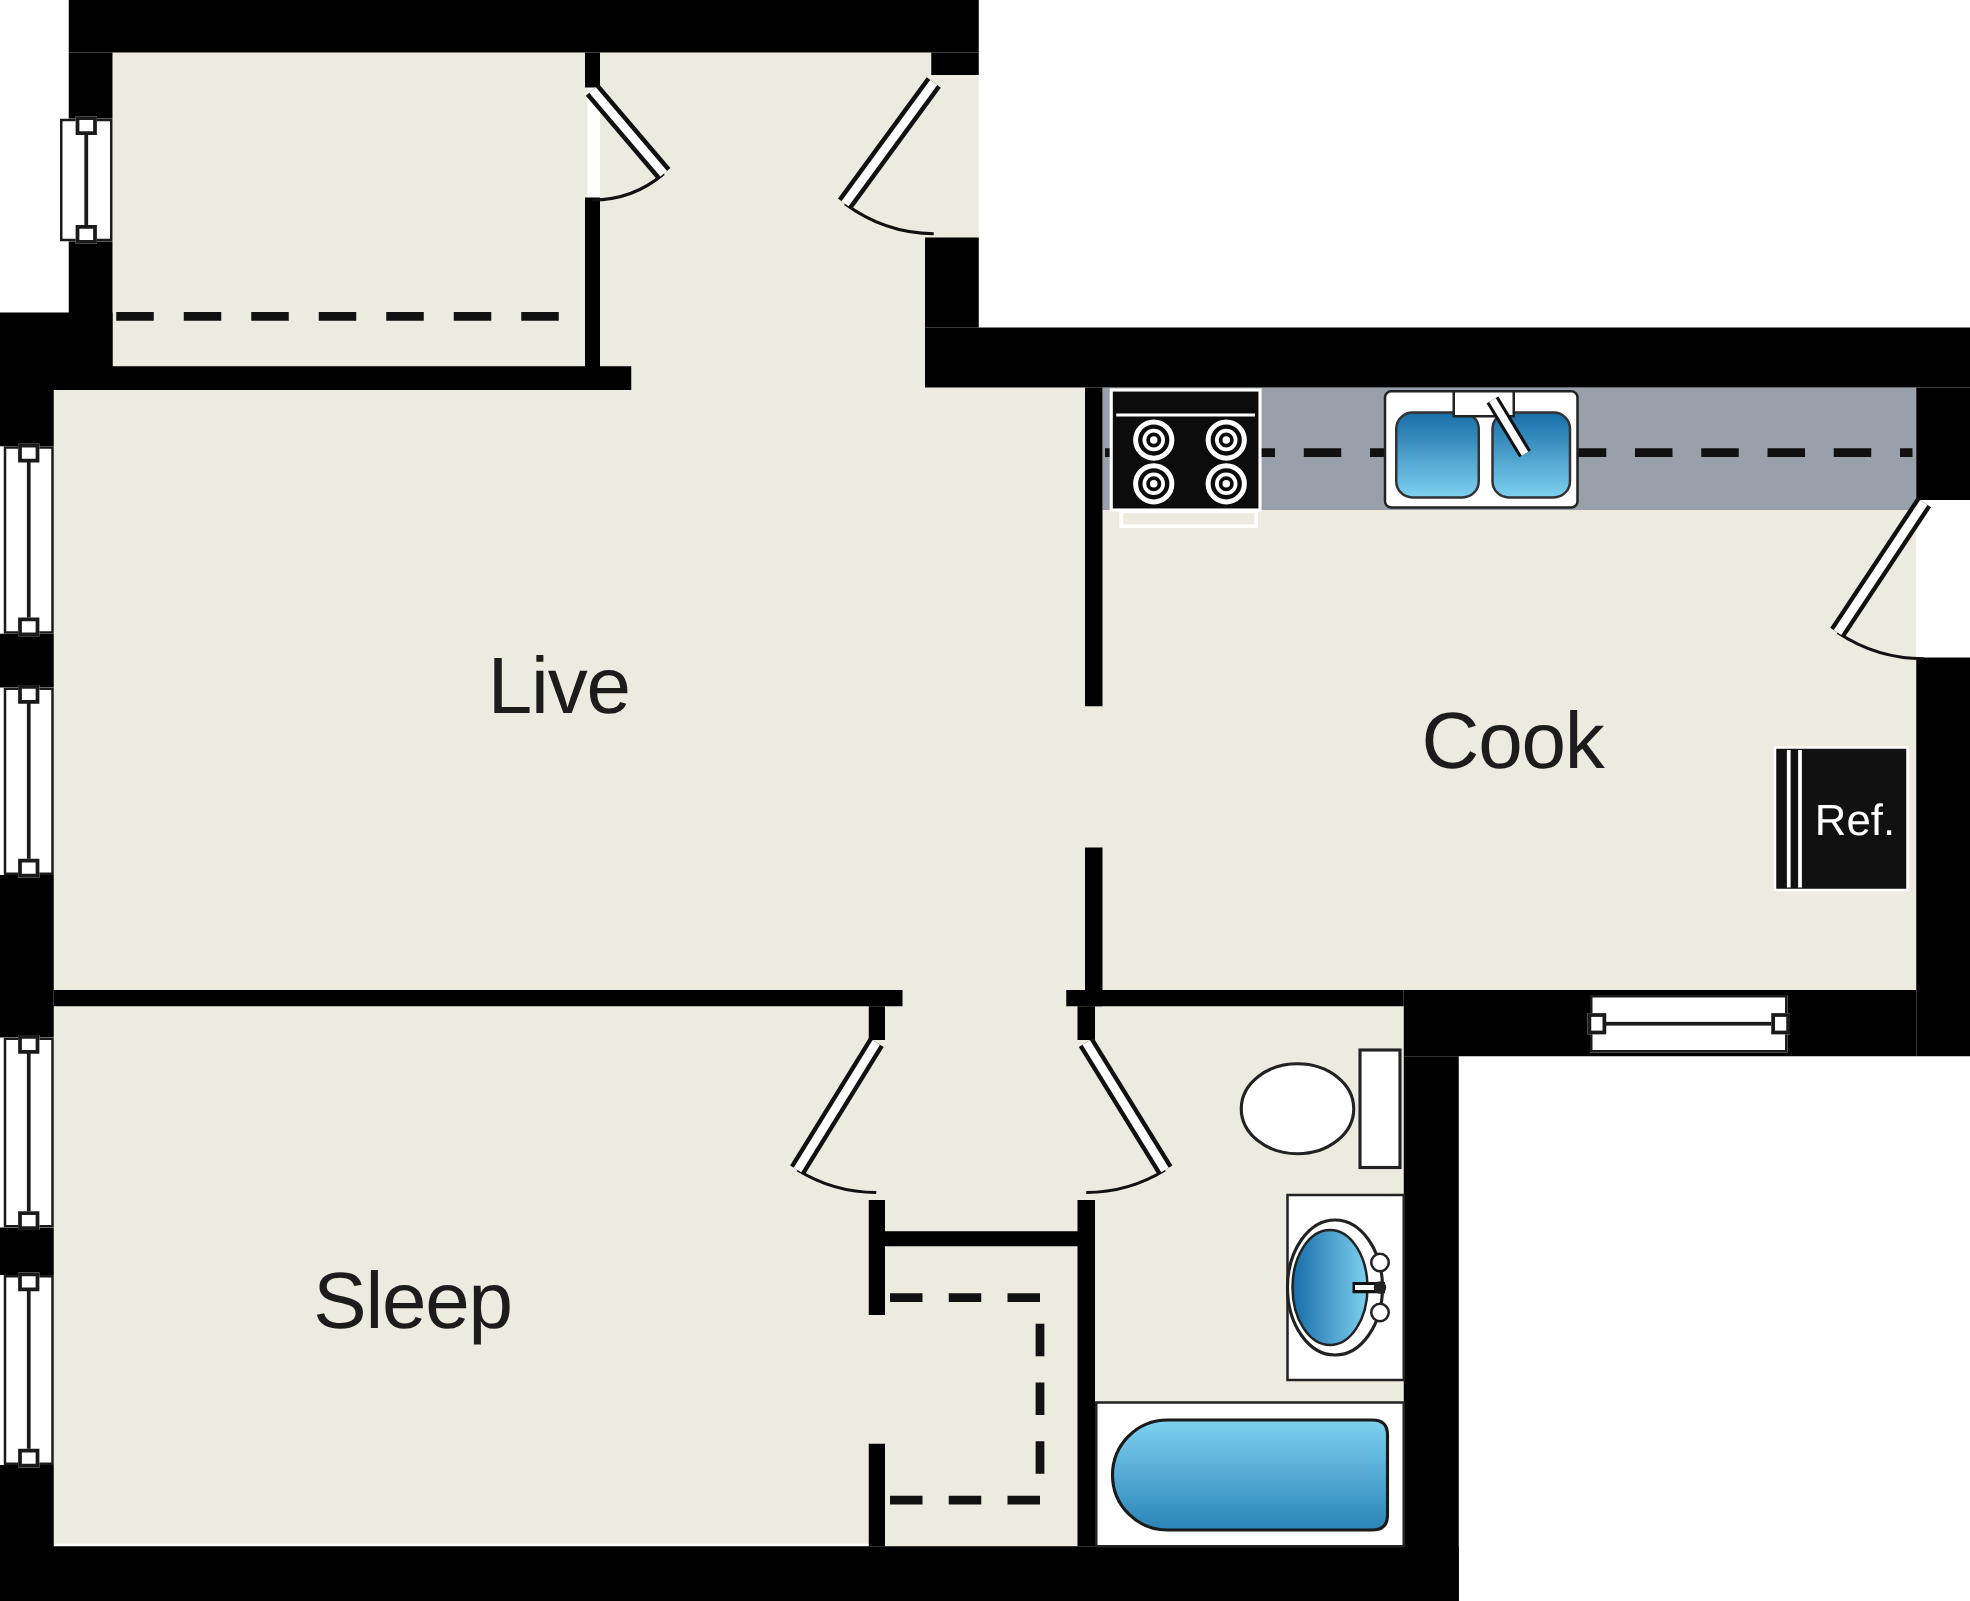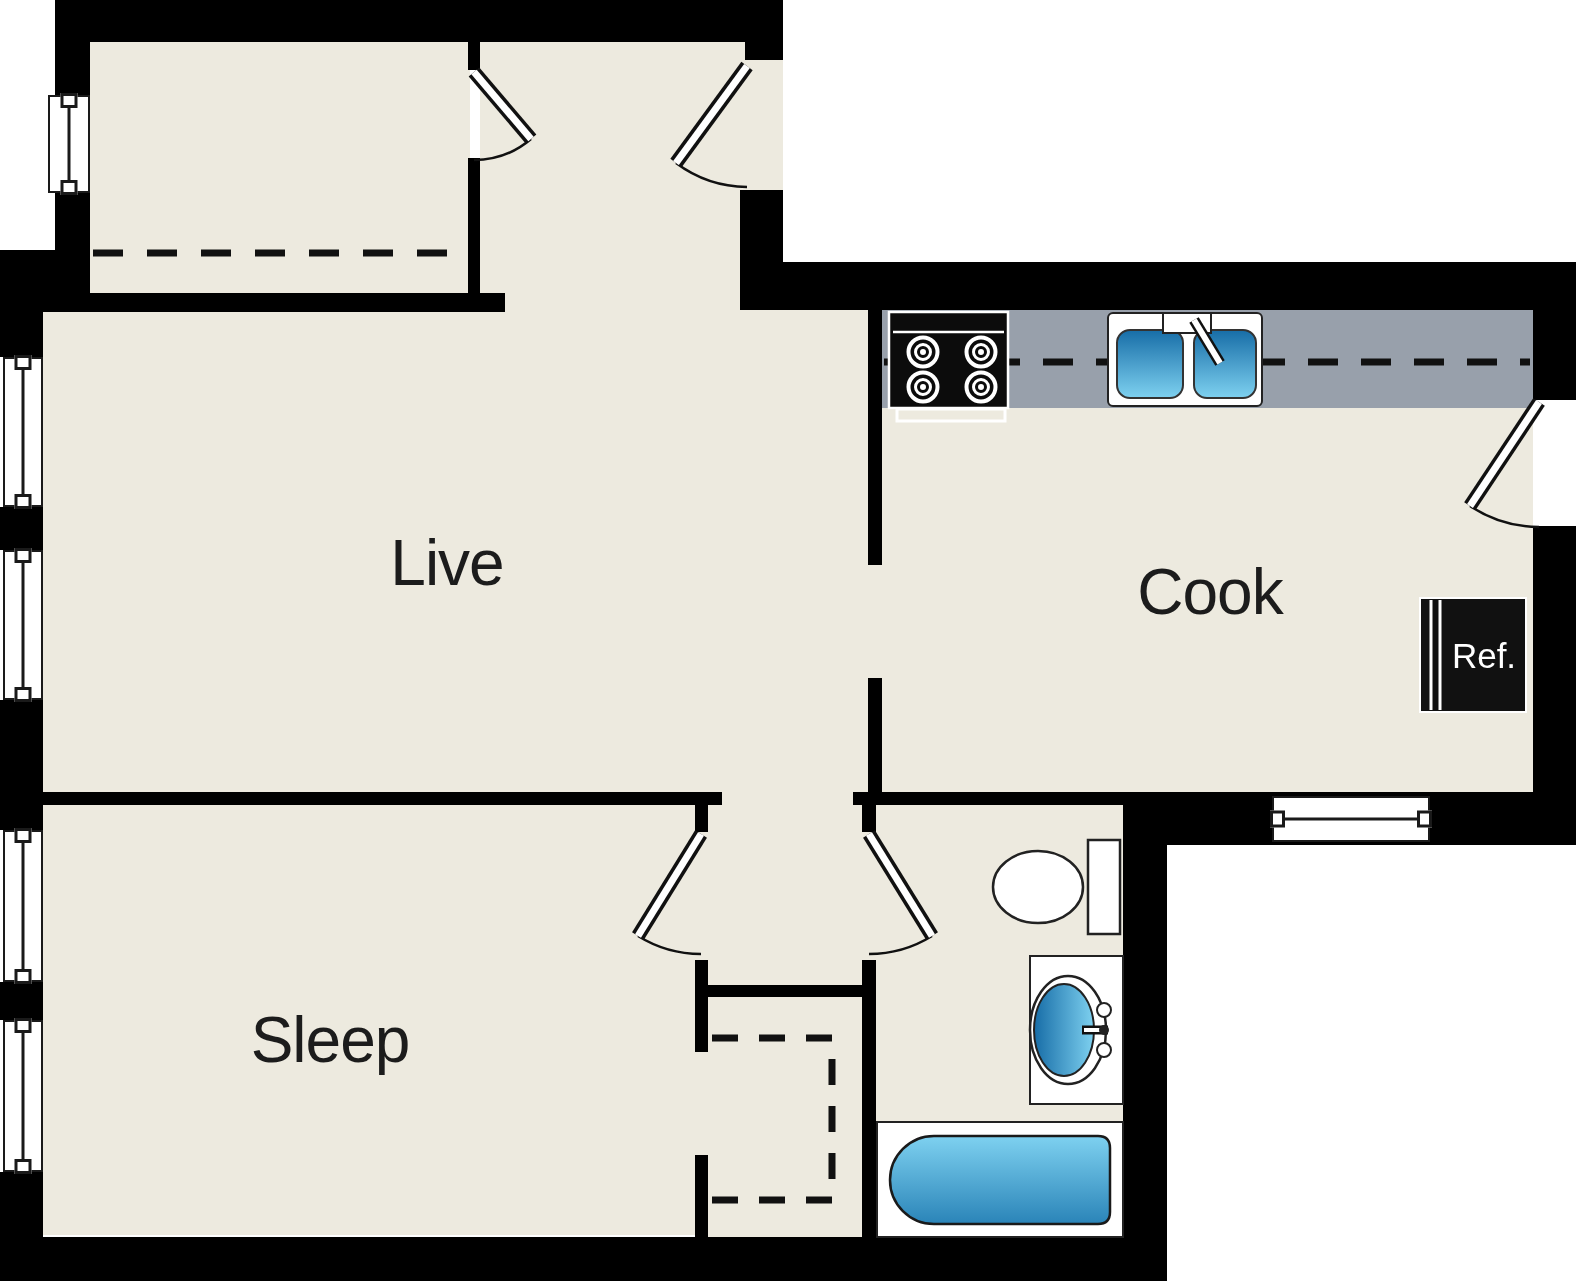--- a/index.html
+++ b/index.html
@@ -197,17 +197,17 @@
       <line x1="701" y1="834" x2="638" y2="936" stroke="#111" stroke-width="14"></line>
       <line x1="701" y1="834" x2="638" y2="936" stroke="#ffffff" stroke-width="7"></line>
     </g>
     <g>
       <path d="M 932,936 A 120,120 0 0 1 869,954" fill="none" stroke="#111" stroke-width="2.5"></path>
       <line x1="869" y1="834" x2="932" y2="936" stroke="#111" stroke-width="14"></line>
       <line x1="869" y1="834" x2="932" y2="936" stroke="#ffffff" stroke-width="7"></line>
     </g>
   </svg>
 
-  <div class="room-label" style="left:447px;top:548px;margin-top:15px;">Live</div>
+  <div class="room-label" style="left:447px;top:548px;">Live</div>
   <div class="room-label" style="left:1210px;top:592px;">Cook</div>
   <div class="room-label" style="left:330px;top:1040px;">Sleep</div>
 
 </div>
 
 </body></html>

